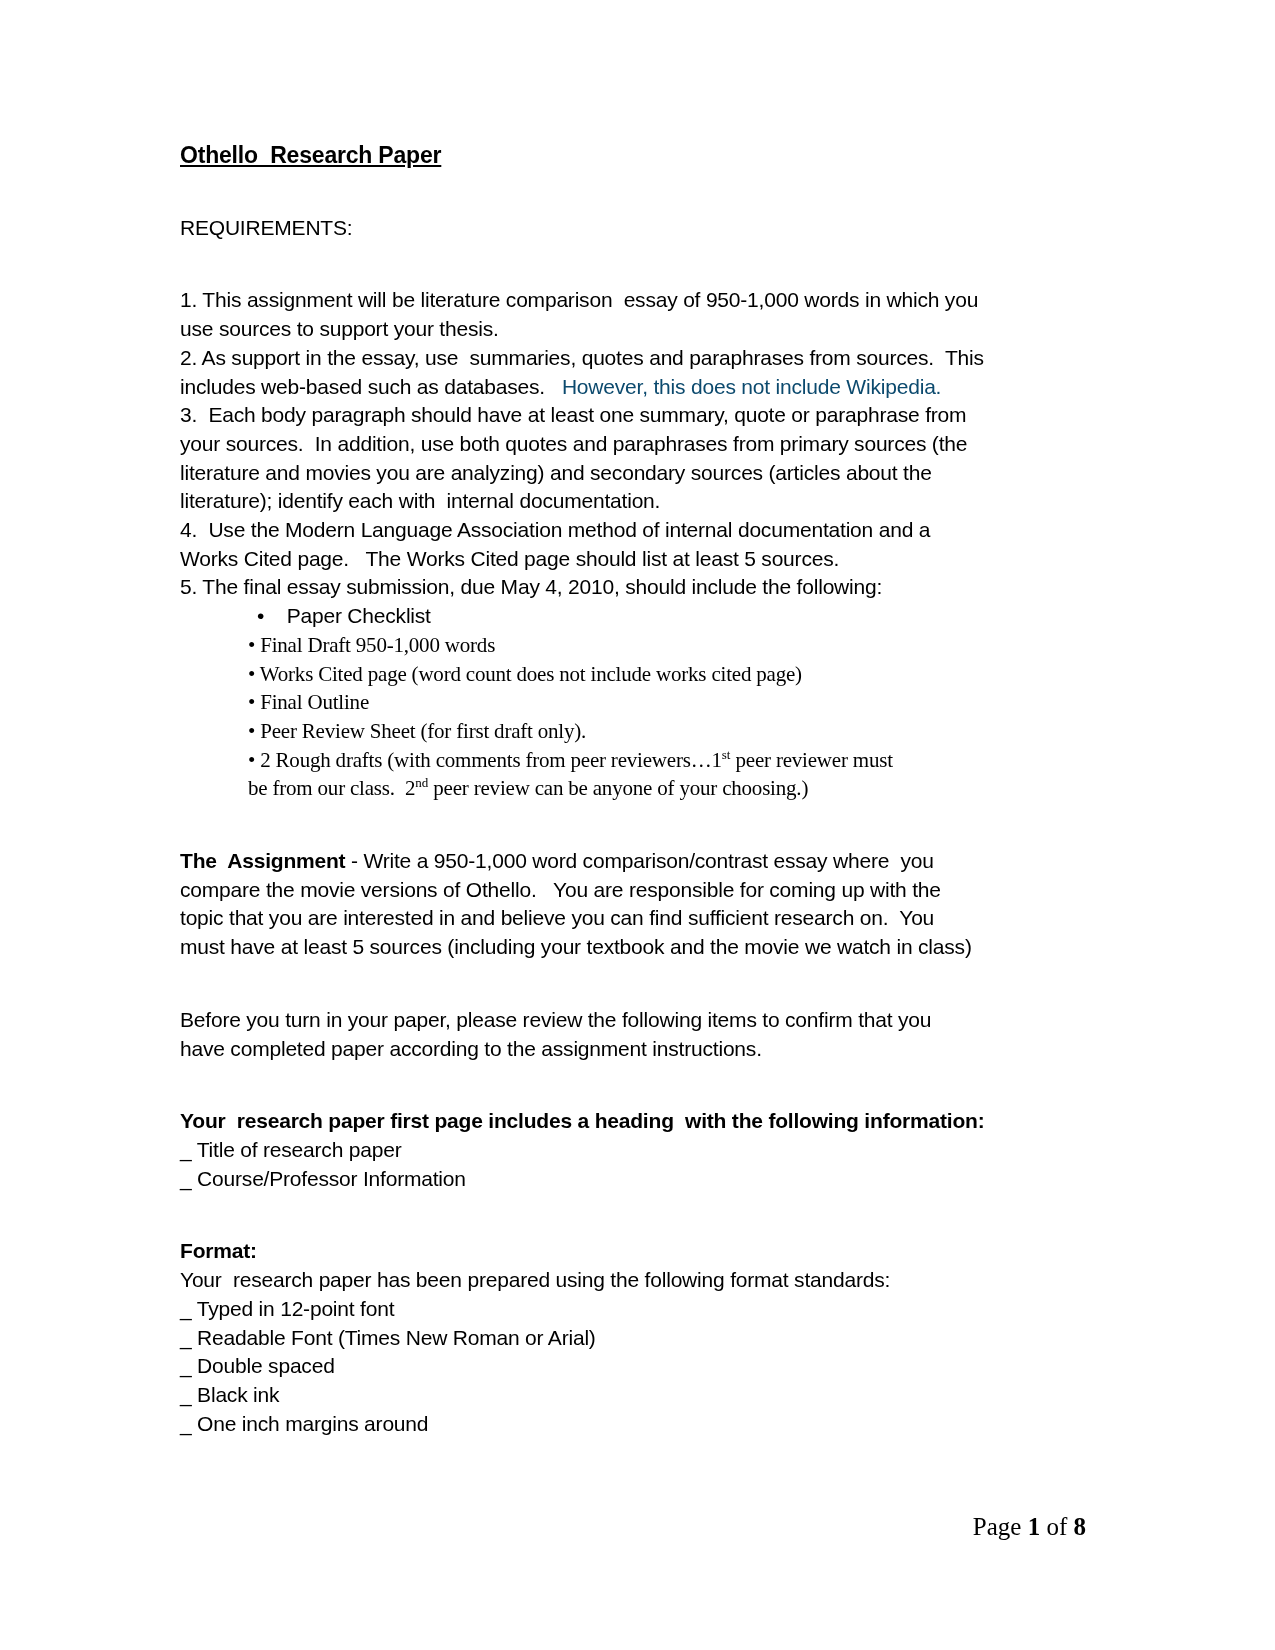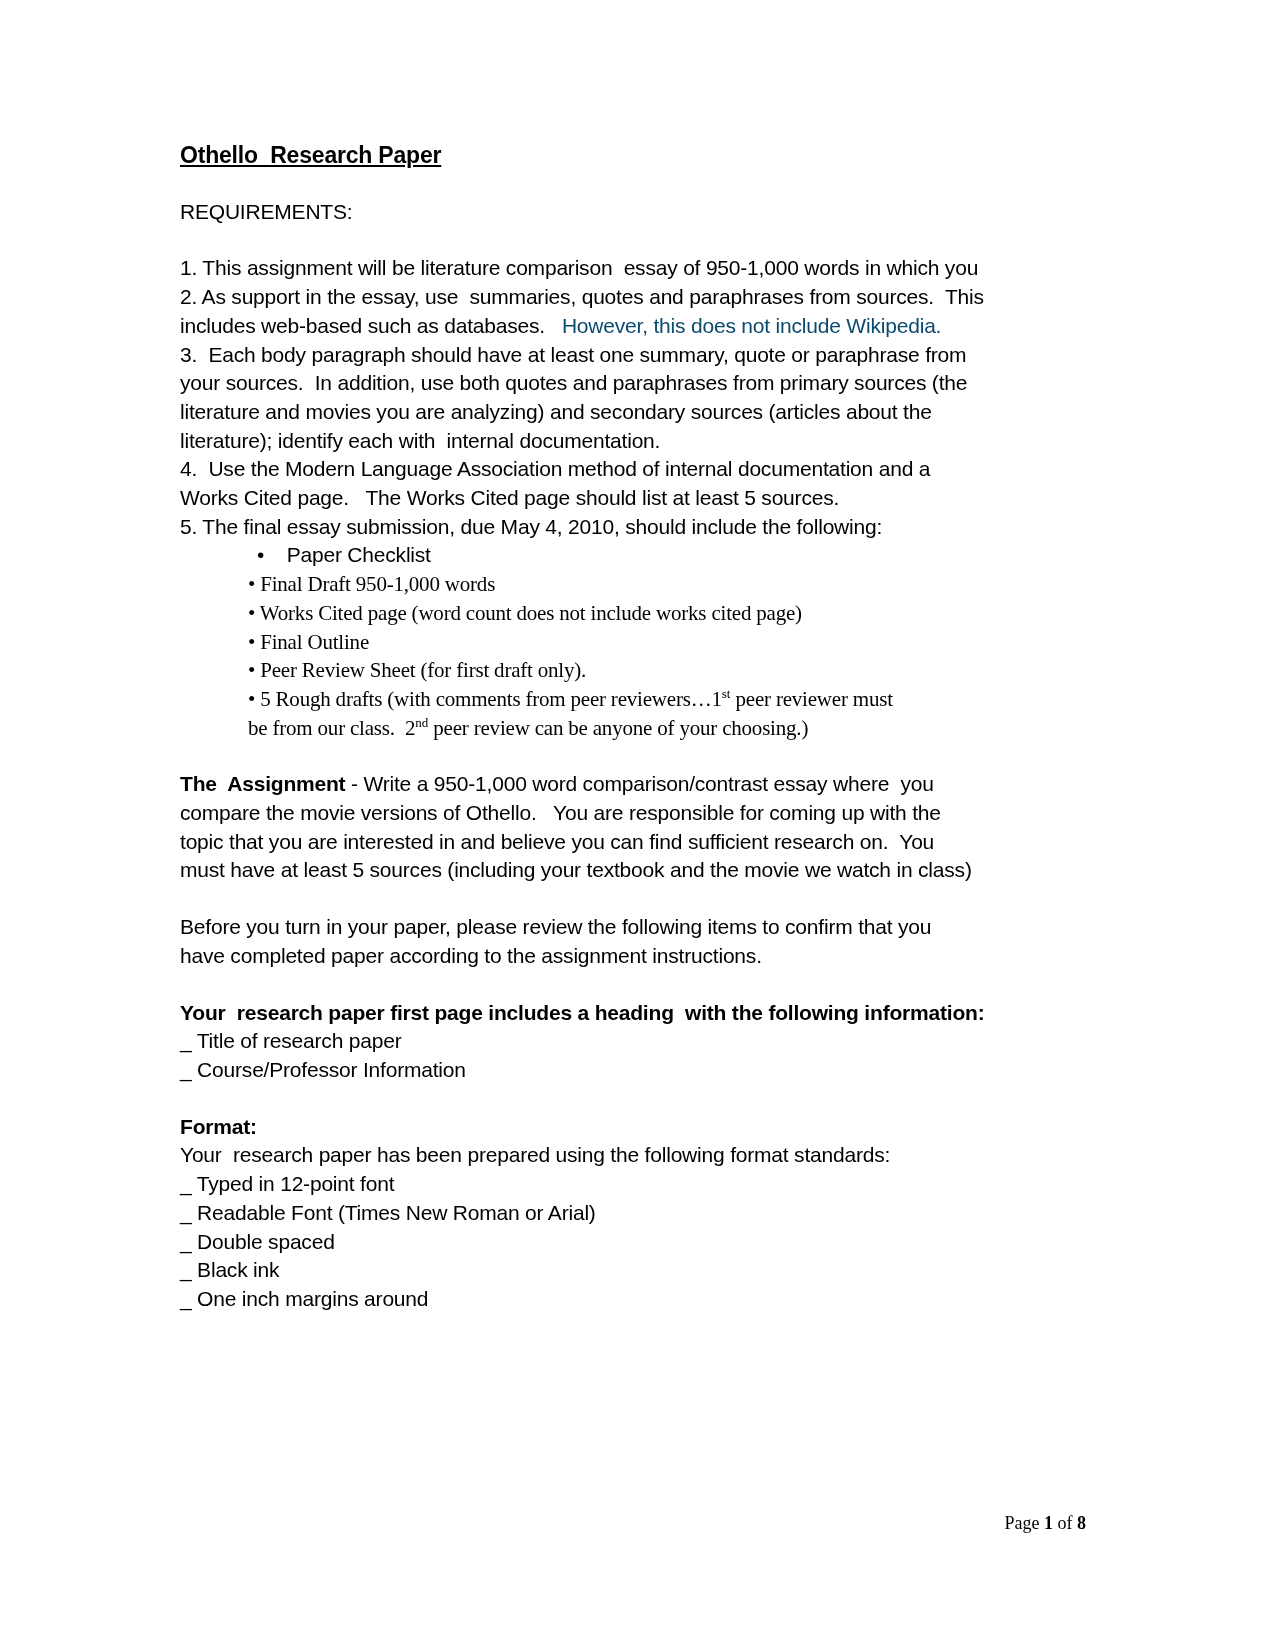--- a/index.html
+++ b/index.html
@@ -11,21 +11,21 @@
     color: #000000;
     font-family: "Liberation Sans", sans-serif;
     overflow: hidden;
   }
   .content {
     position: absolute;
     left: 180px;
     top: 141px;
     width: 862px;
   }
-  .block { margin-top: 28px; }
+  .block { margin-top: 44px; }
   .block:first-child { margin-top: 0; }
   .line {
     white-space: pre;
     font-size: 21px;
     line-height: 28.7px;
     letter-spacing: -0.2px;
   }
   .block-title .line { font-size: 23px; }
   .ind1 { padding-left: 68px; font-family: Liberation Serif, serif; }
   .ind2 { padding-left: 77px; }
@@ -36,54 +36,55 @@
     font-size: 13px;
     vertical-align: super;
     line-height: 0;
     letter-spacing: 0;
   }
   .footer {
     position: absolute;
     top: 1513px;
     right: 189px;
     font-family: "Liberation Serif", serif;
-    font-size: 18px;
+    font-size: 25px;
     color: #000000;
     white-space: pre;
   }
   .footer .bold { font-weight: 700; }
 </style>
 </head>
 <body>
 
 <div class="page">
   <div class="content">
       <div class="block block-title">
         <div class="line"><span class="run bold underline">Othello  Research Paper</span></div>
       </div>
       <div class="block block-requirements-label">
         <div class="line"><span class="run">REQUIREMENTS:</span></div>
       </div>
       <div class="block block-requirements-list">
         <div class="line"><span class="run">1. This assignment will be literature comparison  essay of 950-1,000 words in which you</span></div>
+        <div class="line"><span class="run">use sources to support your thesis.</span></div>
         <div class="line"><span class="run">2. As support in the essay, use  summaries, quotes and paraphrases from sources.  This</span></div>
         <div class="line"><span class="run">includes web-based such as databases.   </span><span class="run c-red">However, this does not include Wikipedia.</span></div>
         <div class="line"><span class="run">3.  Each body paragraph should have at least one summary, quote or paraphrase from</span></div>
         <div class="line"><span class="run">your sources.  In addition, use both quotes and paraphrases from primary sources (the</span></div>
         <div class="line"><span class="run">literature and movies you are analyzing) and secondary sources (articles about the</span></div>
         <div class="line"><span class="run">literature); identify each with  internal documentation.</span></div>
         <div class="line"><span class="run">4.  Use the Modern Language Association method of internal documentation and a</span></div>
         <div class="line"><span class="run">Works Cited page.   The Works Cited page should list at least 5 sources.</span></div>
         <div class="line"><span class="run">5. The final essay submission, due May 4, 2010, should include the following:</span></div>
         <div class="line ind2"><span class="run">•    Paper Checklist</span></div>
         <div class="line ind1"><span class="run">• Final Draft 950-1,000 words</span></div>
         <div class="line ind1"><span class="run">• Works Cited page (word count does not include works cited page)</span></div>
         <div class="line ind1"><span class="run">• Final Outline</span></div>
         <div class="line ind1"><span class="run">• Peer Review Sheet (for first draft only).</span></div>
-        <div class="line ind1"><span class="run">• 5 Rough drafts (with comments from peer reviewers…1</span><span class="run sup">st</span><span class="run"> peer reviewer must</span></div>
+        <div class="line ind1"><span class="run">• 2 Rough drafts (with comments from peer reviewers…1</span><span class="run sup">st</span><span class="run"> peer reviewer must</span></div>
         <div class="line ind1"><span class="run">be from our class.  2</span><span class="run sup">nd</span><span class="run"> peer review can be anyone of your choosing.)</span></div>
       </div>
       <div class="block block-assignment-paragraph">
         <div class="line"><span class="run bold">The  Assignment</span><span class="run"> - Write a 950-1,000 word comparison/contrast essay where  you</span></div>
         <div class="line"><span class="run">compare the movie versions of Othello.   You are responsible for coming up with the</span></div>
         <div class="line"><span class="run">topic that you are interested in and believe you can find sufficient research on.  You</span></div>
         <div class="line"><span class="run">must have at least 5 sources (including your textbook and the movie we watch in class)</span></div>
       </div>
       <div class="block block-review-note">
         <div class="line"><span class="run">Before you turn in your paper, please review the following items to confirm that you</span></div>

